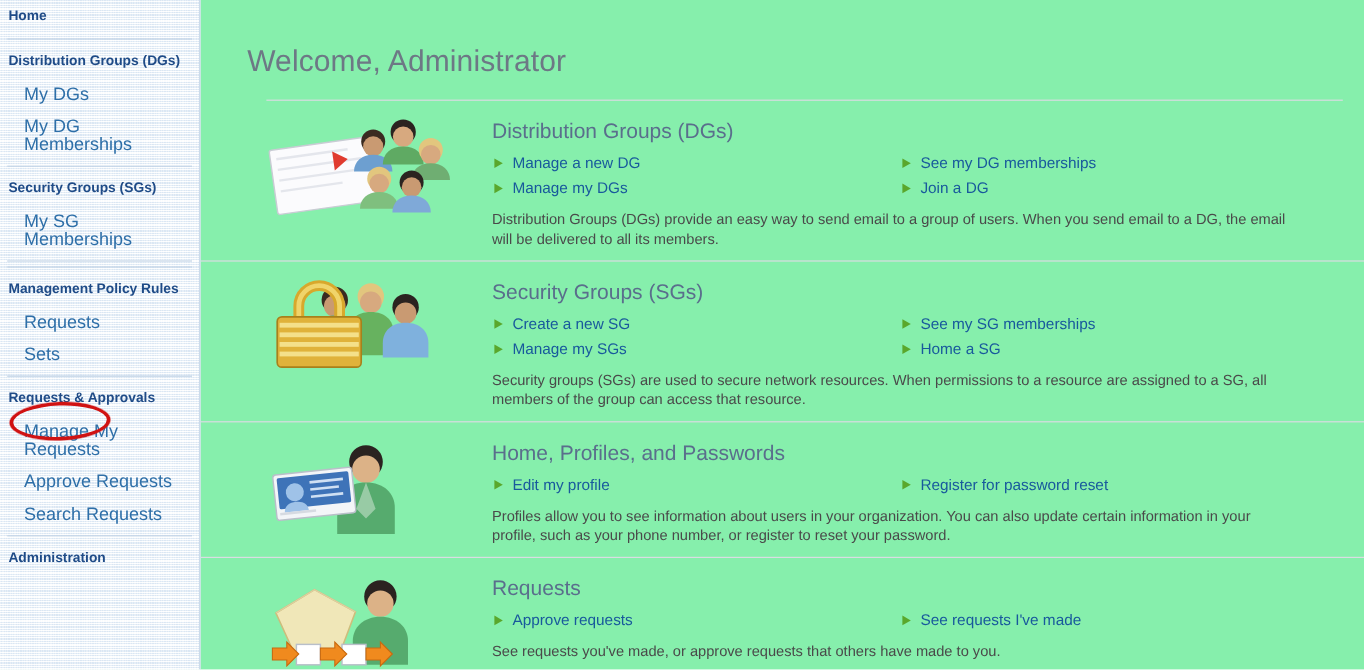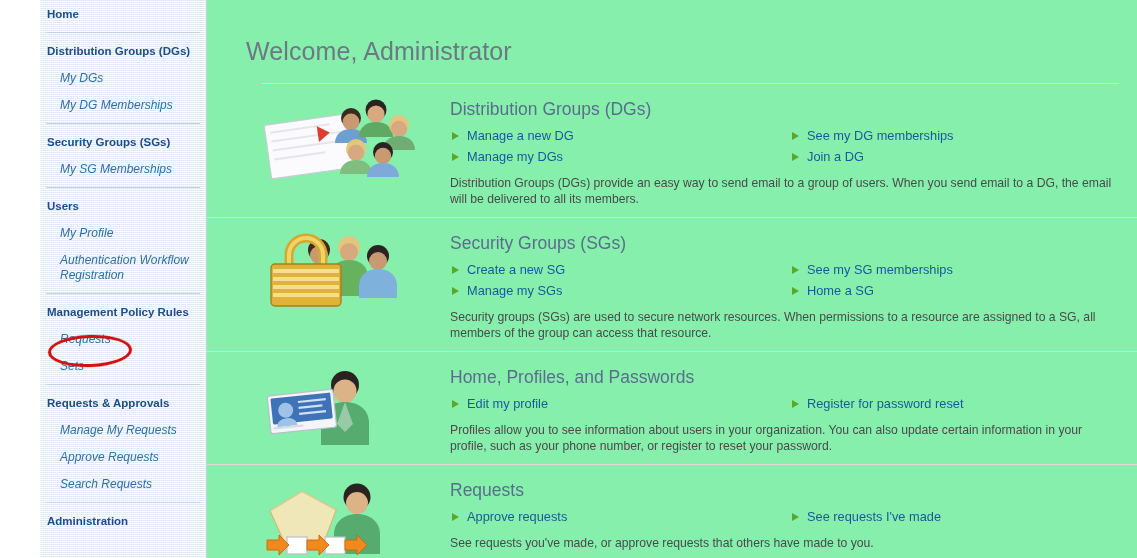--- a/index.html
+++ b/index.html
@@ -22,44 +22,42 @@
     position: relative;
     width: 167px;
     height: 558px;
     flex: 0 0 167px;
     background-color: #eef3f9;
     background-image:
       repeating-linear-gradient(0deg, rgba(255,255,255,0.85) 0px, rgba(255,255,255,0.85) 1px, rgba(214,228,242,0.55) 1px, rgba(214,228,242,0.55) 2px),
       repeating-linear-gradient(90deg, rgba(255,255,255,0.75) 0px, rgba(255,255,255,0.75) 1px, rgba(210,226,241,0.5) 1px, rgba(210,226,241,0.5) 2px);
     border-right: 1px solid #c3d4e6;
     padding: 0;
-    margin-left: 40px;
   }
   .nav-group { padding: 0; }
   .nav-divider {
     height: 1px;
     background: #c3d4e6;
     margin: 4px 6px 4px 6px;
   }
   .nav-head {
     font-size: 11.5px;
     font-weight: bold;
     color: #1f4b87;
     padding: 7px 6px 7px 7px;
     line-height: 14px;
     cursor: pointer;
     white-space: nowrap;
   }
   .nav-item {
-    font-size: 12px;
+    font-size: 15px;
     color: #2e6fa8;
     padding: 6px 6px 6px 20px;
     line-height: 15px;
     cursor: pointer;
-    font-style: italic;
   }
 
   
   #annotation-ellipse {
     position: absolute;
     left: 8px;
     top: 335px;
     width: 84px;
     height: 32px;
     border: 3px solid #d01212;
@@ -169,25 +167,20 @@
           <div class="nav-head">Distribution Groups (DGs)</div>
           <div class="nav-item">My DGs</div>
           <div class="nav-item">My DG Memberships</div>
         </div>
         <div class="nav-divider"></div>
         <div class="nav-group">
           <div class="nav-head">Security Groups (SGs)</div>
           <div class="nav-item">My SG Memberships</div>
         </div>
         <div class="nav-divider"></div>
-        <div class="nav-group">
-          <div class="nav-head">Users</div>
-          <div class="nav-item">My Profile</div>
-          <div class="nav-item">Authentication Workflow Registration</div>
-        </div>
         <div class="nav-divider"></div>
         <div class="nav-group">
           <div class="nav-head">Management Policy Rules</div>
           <div class="nav-item">Requests</div>
           <div class="nav-item">Sets</div>
         </div>
         <div class="nav-divider"></div>
         <div class="nav-group">
           <div class="nav-head">Requests &amp; Approvals</div>
           <div class="nav-item">Manage My Requests</div>

